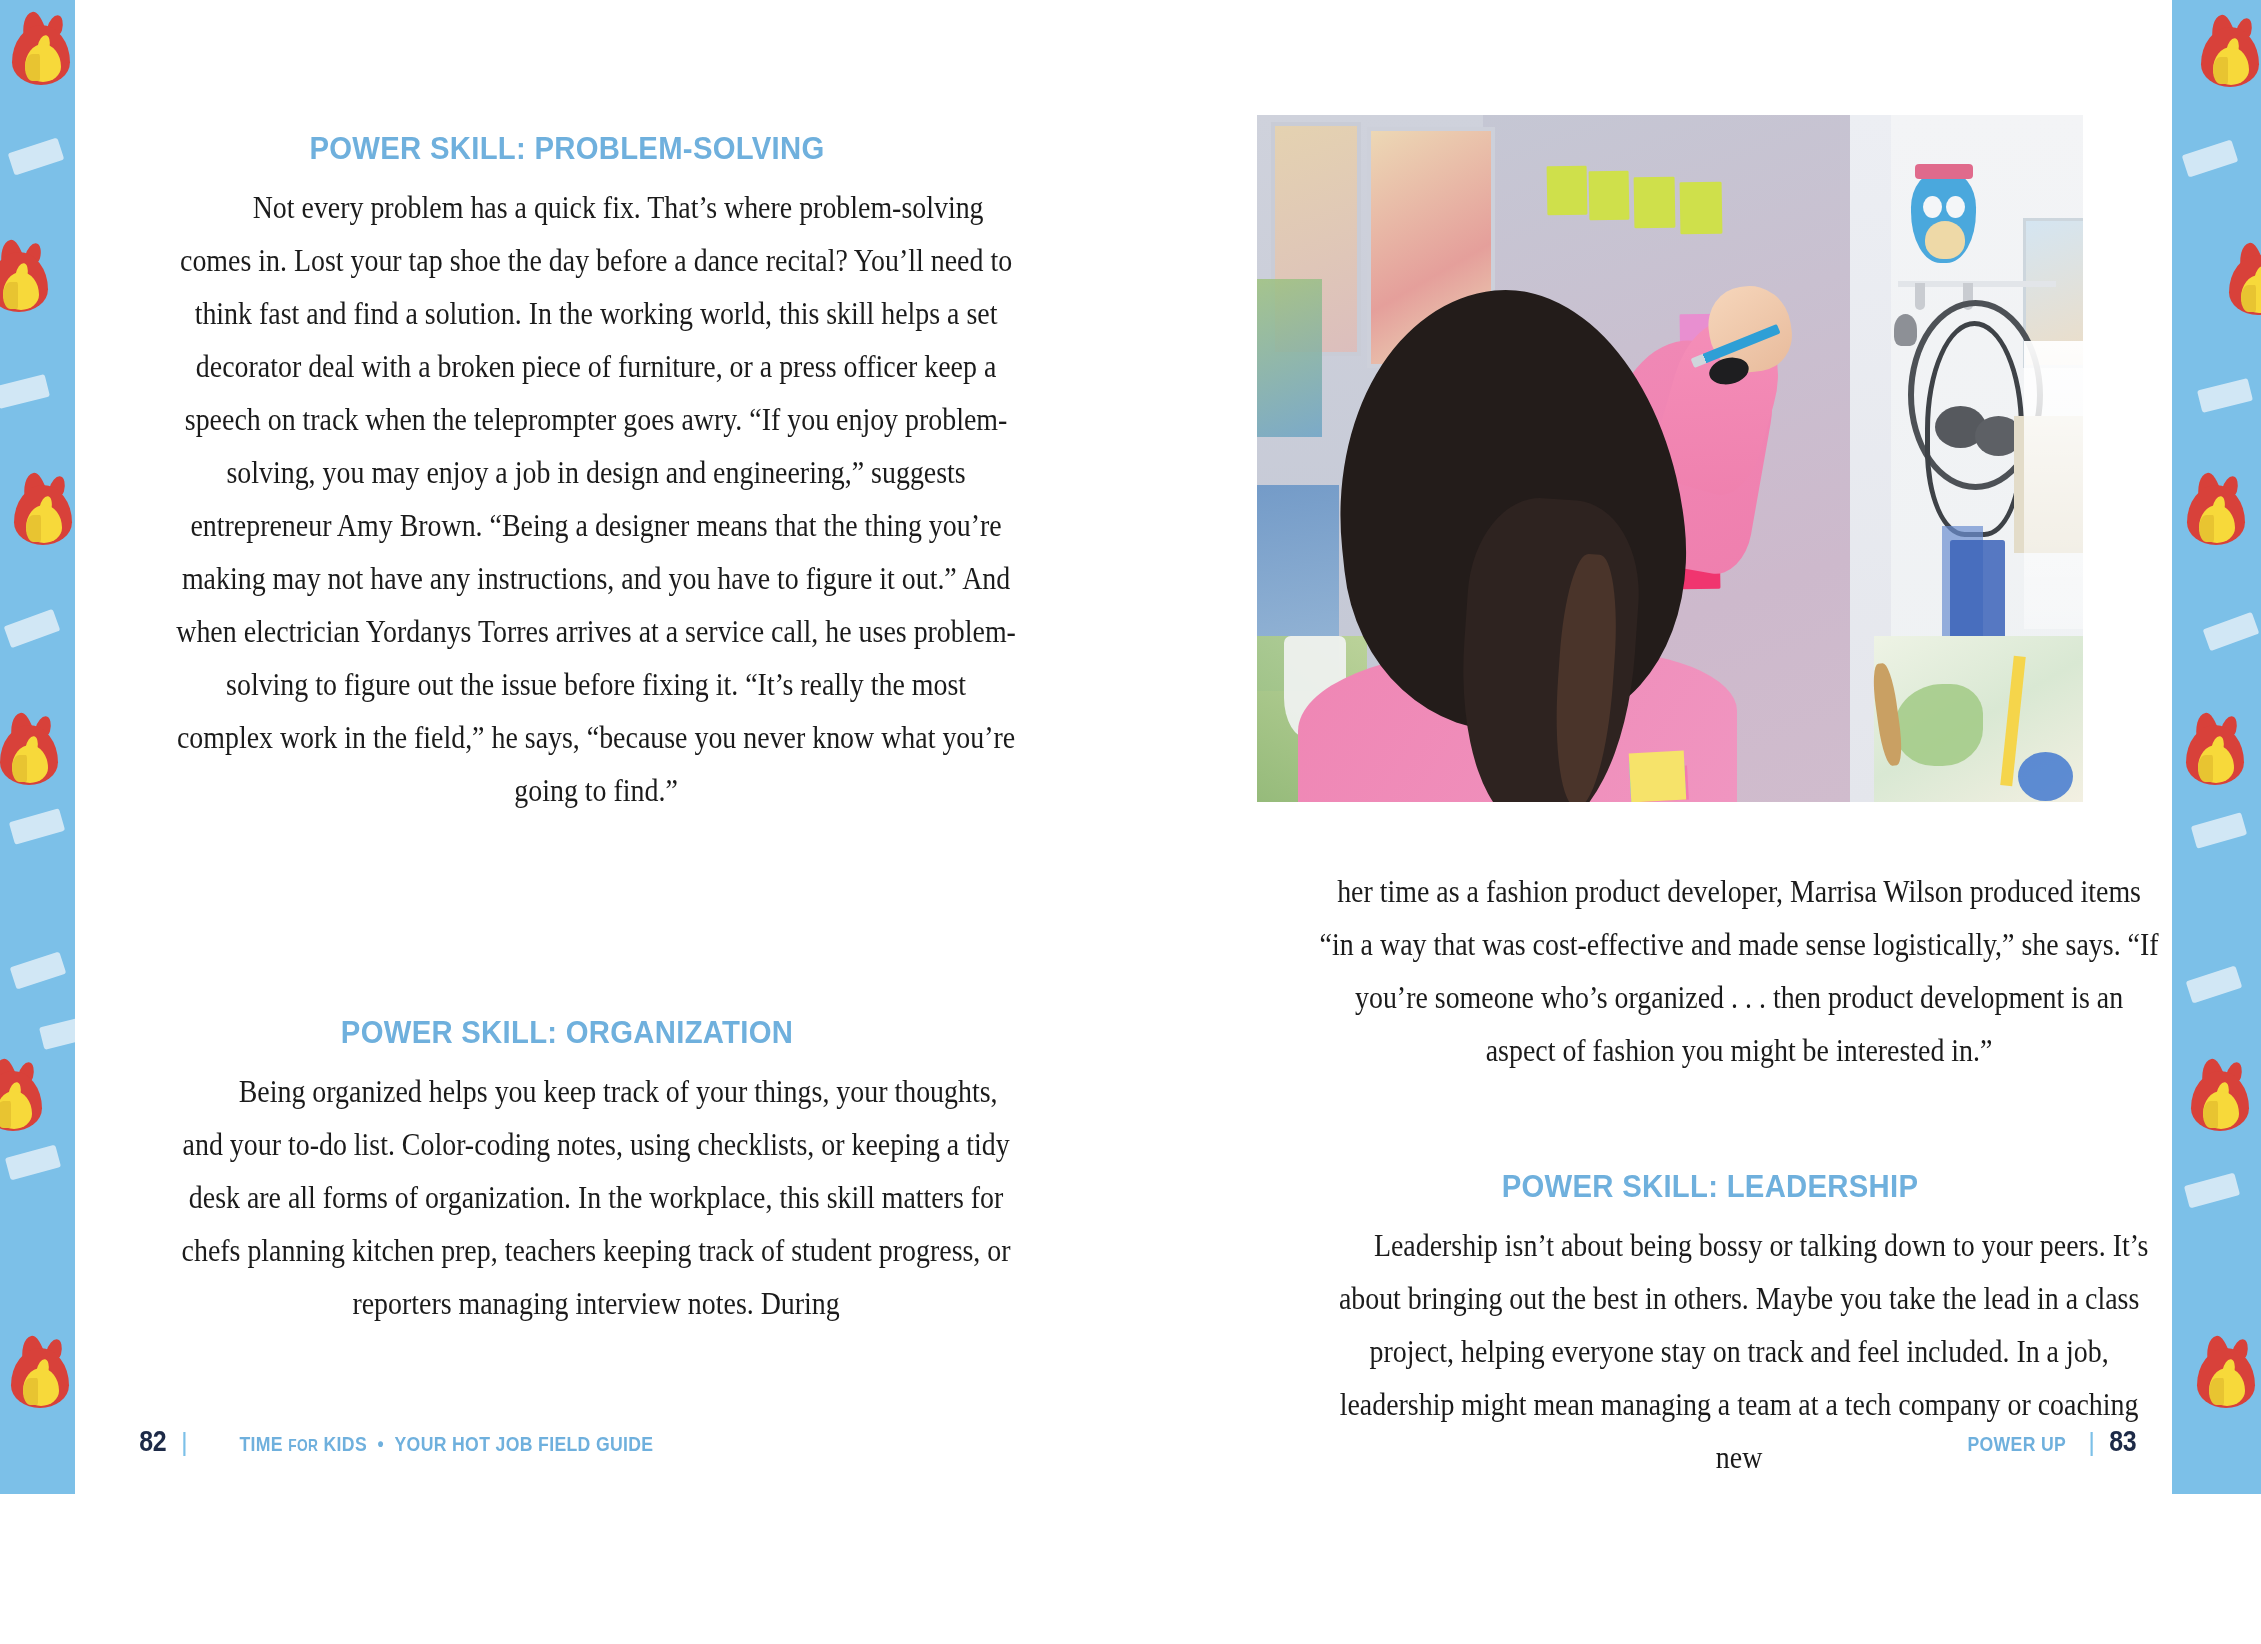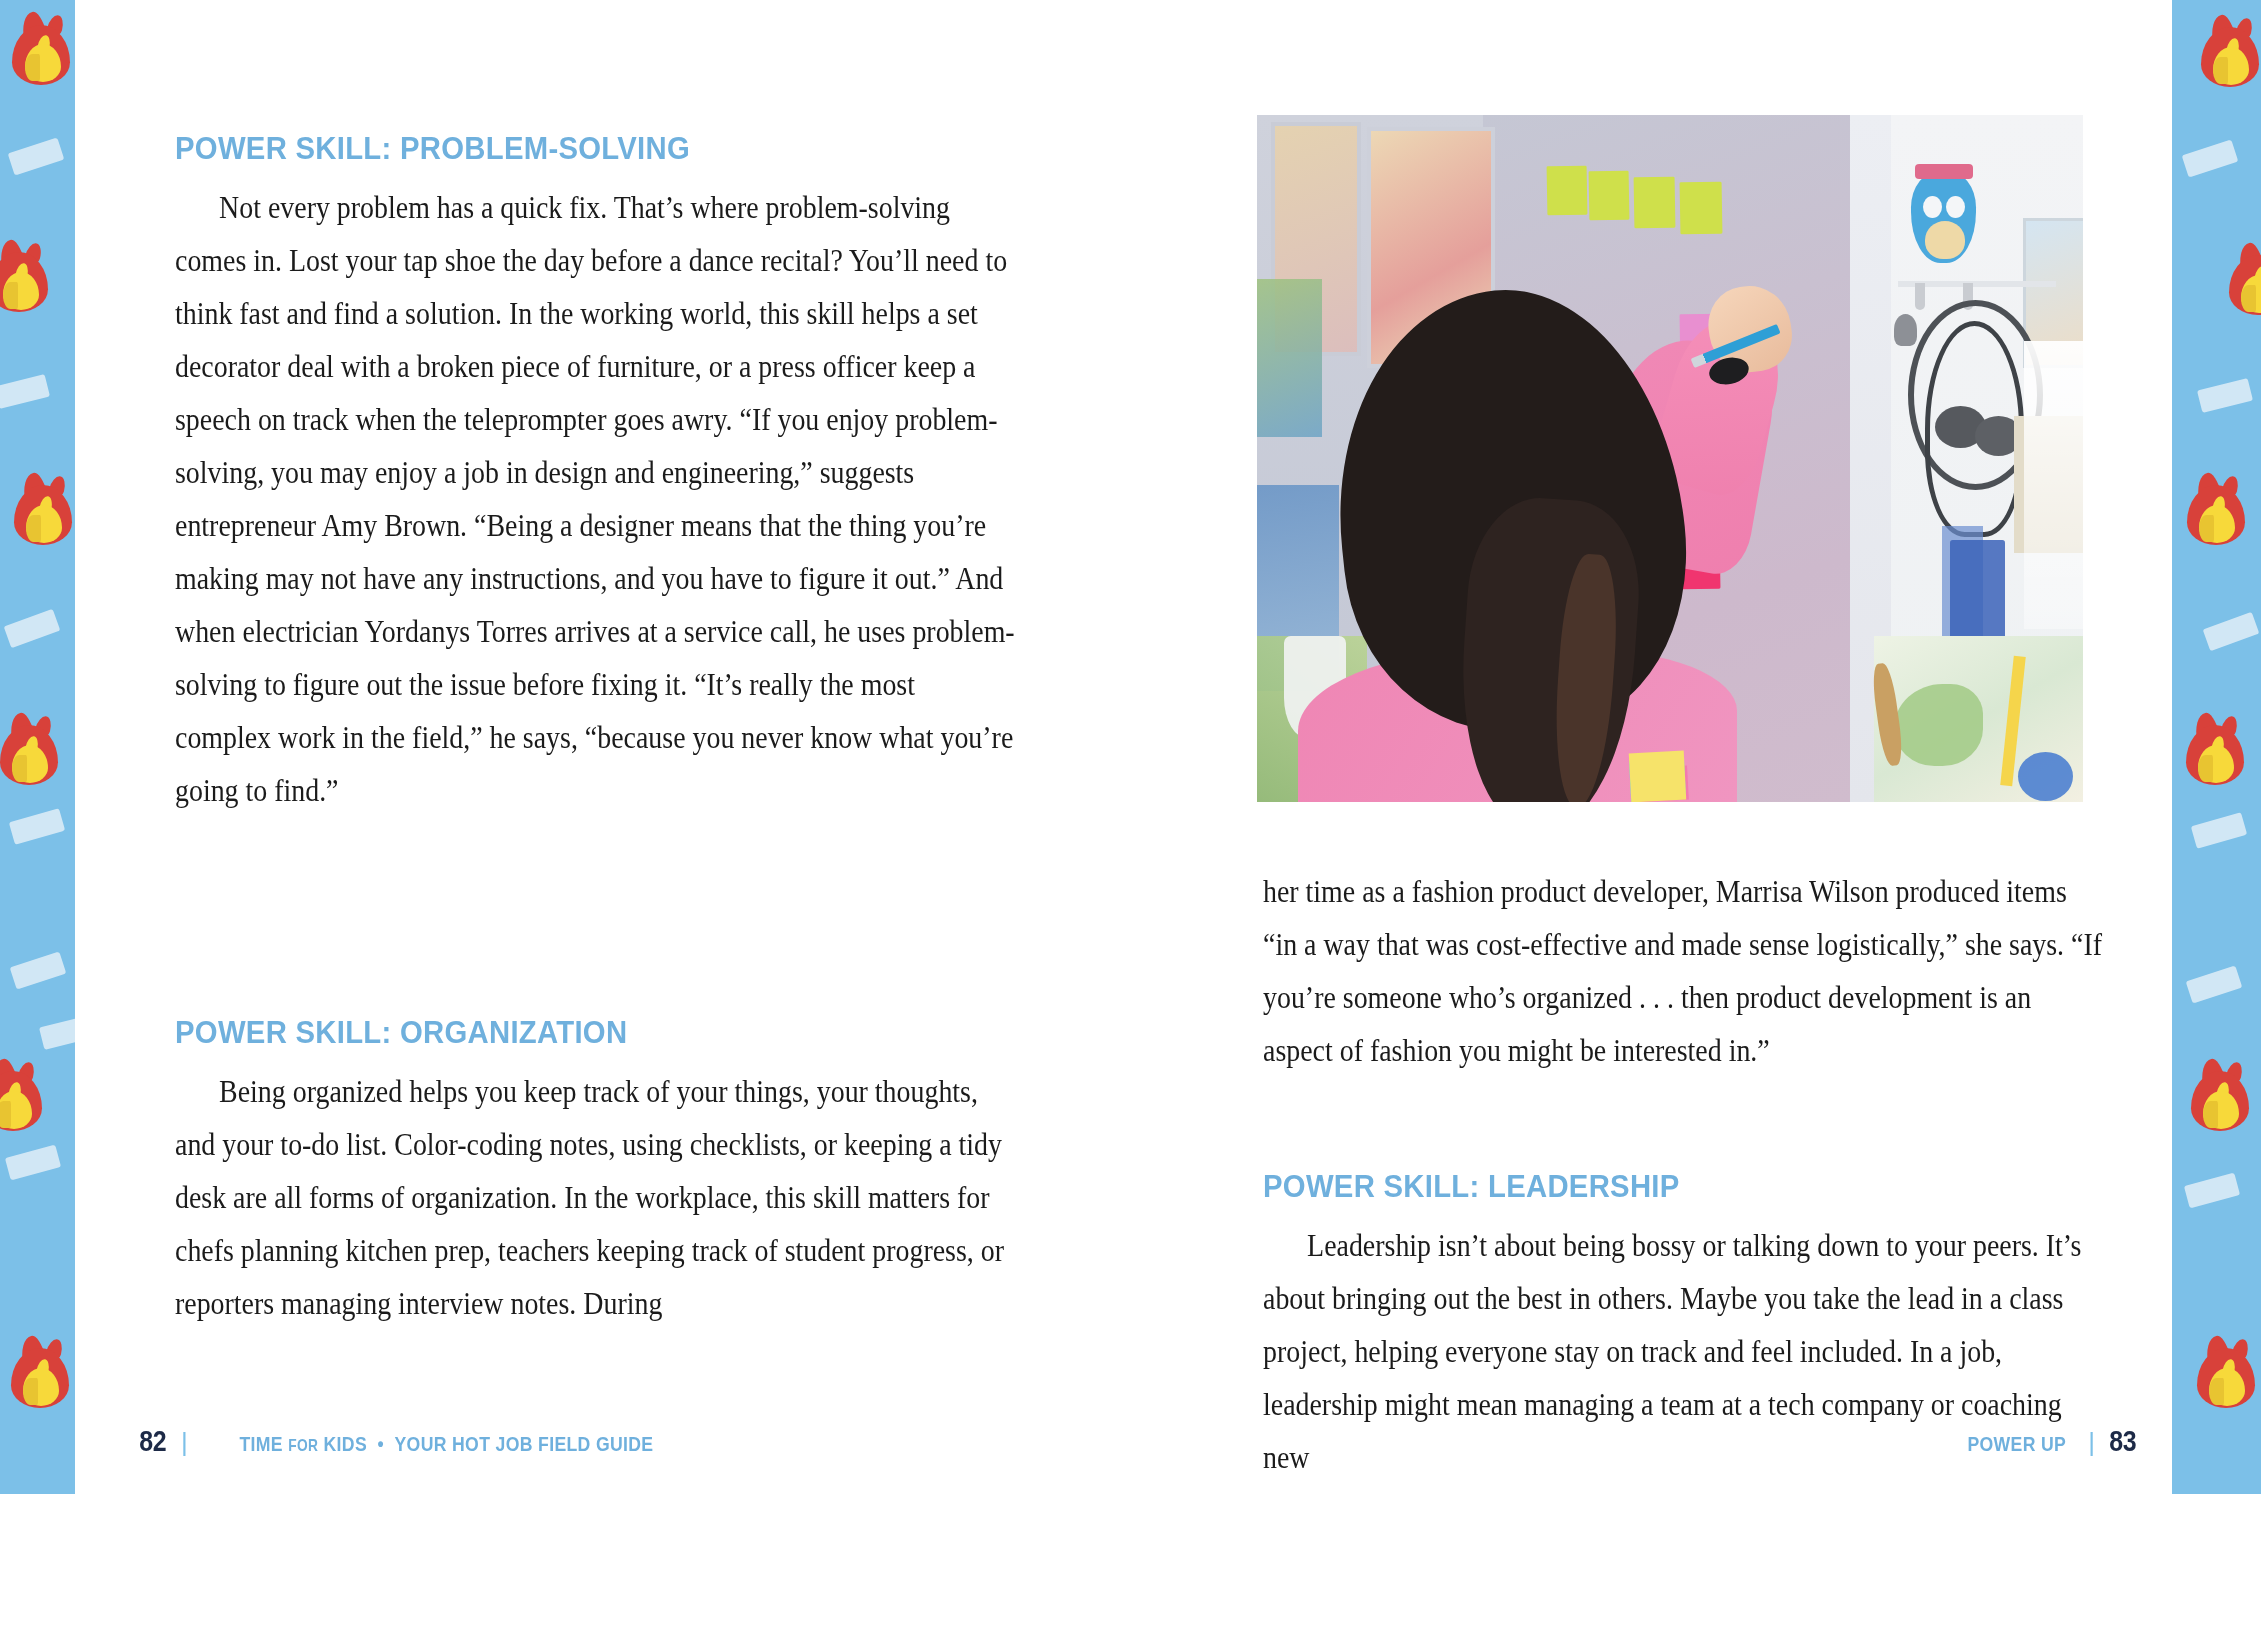--- a/index.html
+++ b/index.html
@@ -7,20 +7,21 @@
     padding: 0;
     background: #ffffff;
   }
   .page {
     position: relative;
     width: 2261px;
     height: 1494px;
     background: #ffffff;
     overflow: hidden;
     font-family: "Liberation Serif", "DejaVu Serif", serif;
+    text-align: center;
   }
 
   
   .side-border {
     position: absolute;
     top: 0;
     width: 75px;
     height: 1645px;
     background: #7cc0e8;
     overflow: hidden;
@@ -88,21 +89,21 @@
     border-radius: 2.7px;
   }
 
   
   .col {
     position: absolute;
     top: 0;
     width: 843px;
   }
   .col-left  { left: 175px; }
-  .col-right { left: 1263px; }
+  .col-right { left: 1318px; }
 
   h2.skill-head {
     font-family: "Liberation Sans", "DejaVu Sans", sans-serif;
     font-weight: 700;
     font-size: 31.5px;
     letter-spacing: 0.3px;
     color: #6fb0dd;
     margin: 0 0 13.7px 0;
     text-transform: uppercase;
     transform: scaleX(0.93);

